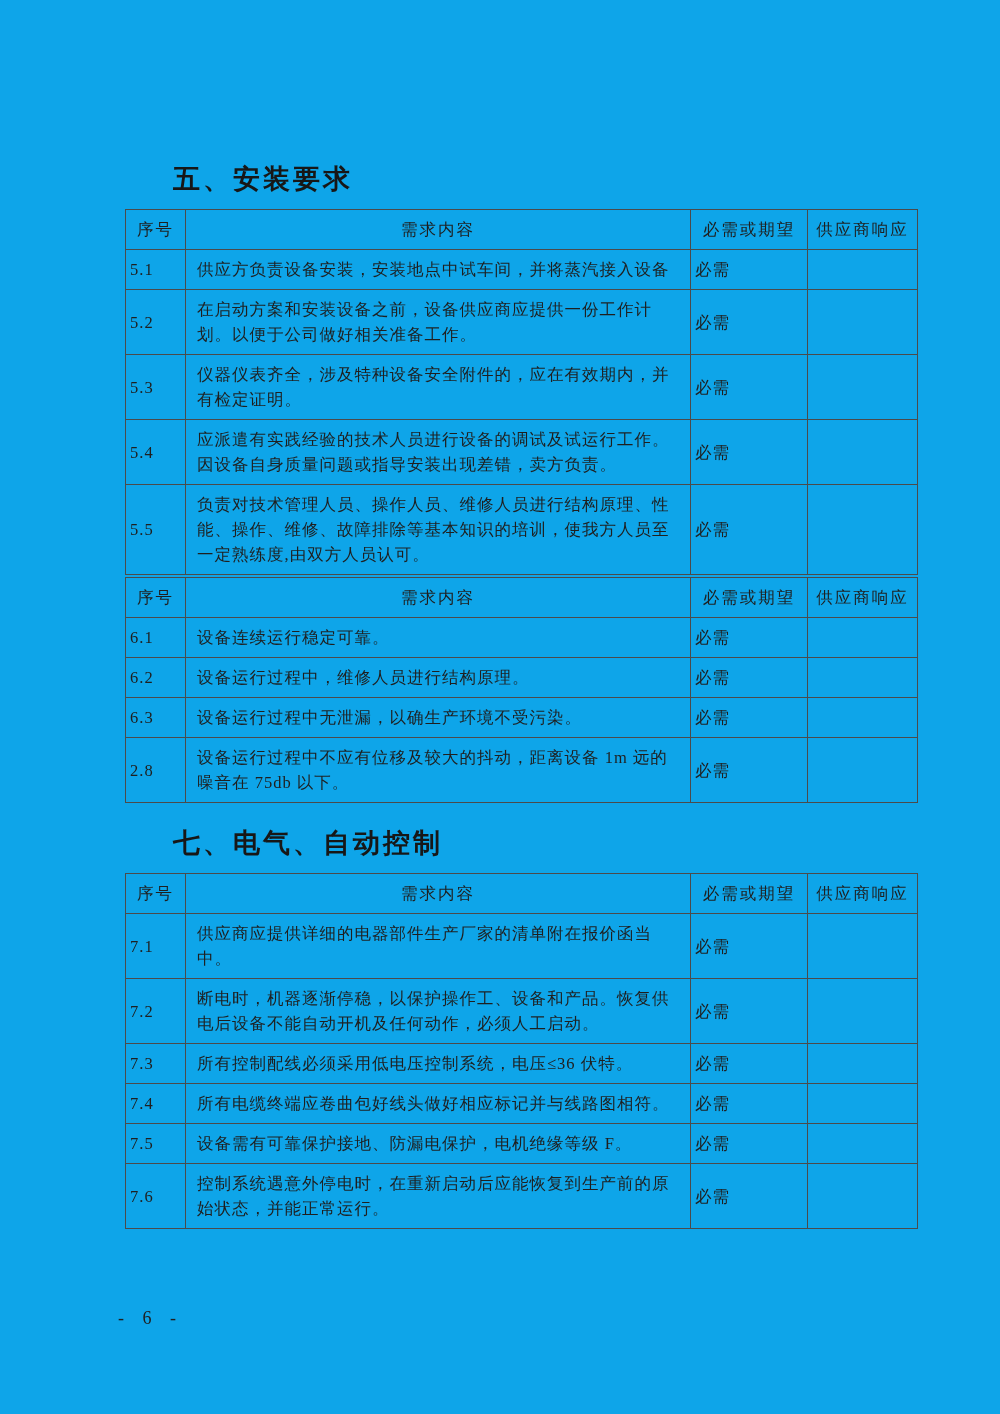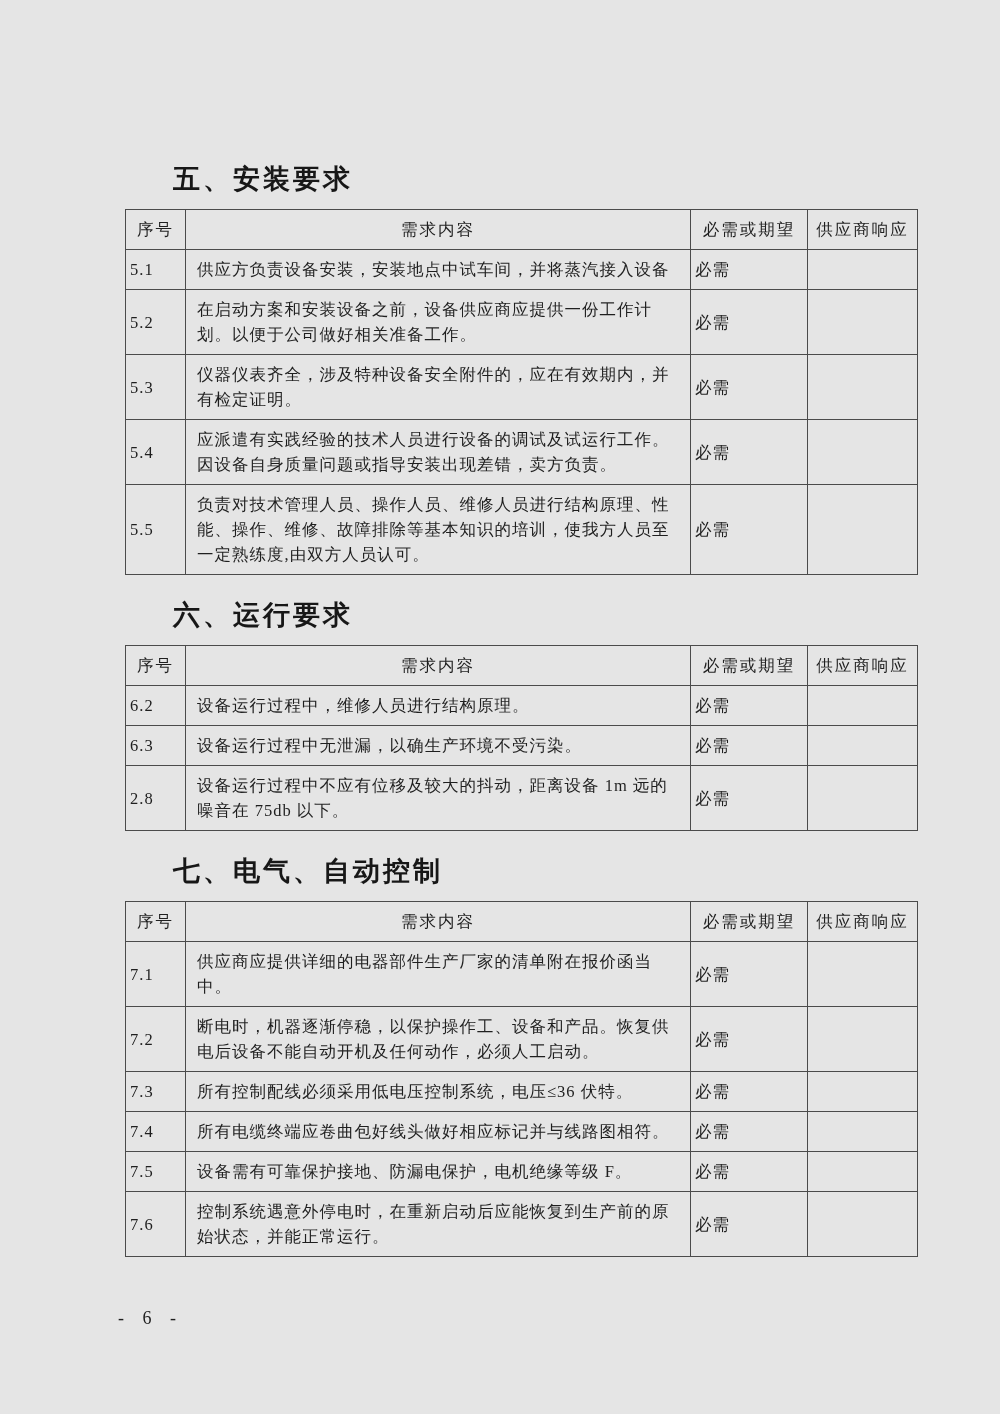--- a/index.html
+++ b/index.html
@@ -4,21 +4,21 @@
 <style>
   html, body {
     margin: 0;
     padding: 0;
     background: #ffffff;
   }
   .page {
     position: relative;
     width: 1000px;
     height: 1414px;
-    background: #e5e5e5;
+    background: #0ea5e9;
     color: #1f1f1f;
     font-family: "Liberation Serif", "DejaVu Serif", serif;
     overflow: hidden;
     box-sizing: border-box;
   }
   .content {
     position: absolute;
     top: 162px;
     left: 105px;
     width: 792px;
@@ -136,37 +136,42 @@
               <tr>
                 <td class="cell-no">5.5</td>
                 <td class="cell-content">负责对技术管理人员、操作人员、维修人员进行结构原理、性能、操作、维修、故障排除等基本知识的培训，使我方人员至一定熟练度,由双方人员认可。</td>
                 <td class="cell-required">必需</td>
                 <td class="cell-response"></td>
               </tr>
             </tbody>
           </table>
         </div>
         <div class="section">
-          <div class="section-title">六、运行要求</div>
           <table class="req-table">
             <colgroup>
               <col class="c-no">
               <col class="c-content">
               <col class="c-required">
               <col class="c-response">
             </colgroup>
             <thead>
               <tr>
                 <th>序号</th>
                 <th>需求内容</th>
                 <th>必需或期望</th>
                 <th>供应商响应</th>
               </tr>
             </thead>
             <tbody>
+              <tr>
+                <td class="cell-no">6.1</td>
+                <td class="cell-content">设备连续运行稳定可靠。</td>
+                <td class="cell-required">必需</td>
+                <td class="cell-response"></td>
+              </tr>
               <tr>
                 <td class="cell-no">6.2</td>
                 <td class="cell-content">设备运行过程中，维修人员进行结构原理。</td>
                 <td class="cell-required">必需</td>
                 <td class="cell-response"></td>
               </tr>
               <tr>
                 <td class="cell-no">6.3</td>
                 <td class="cell-content">设备运行过程中无泄漏，以确生产环境不受污染。</td>
                 <td class="cell-required">必需</td>

